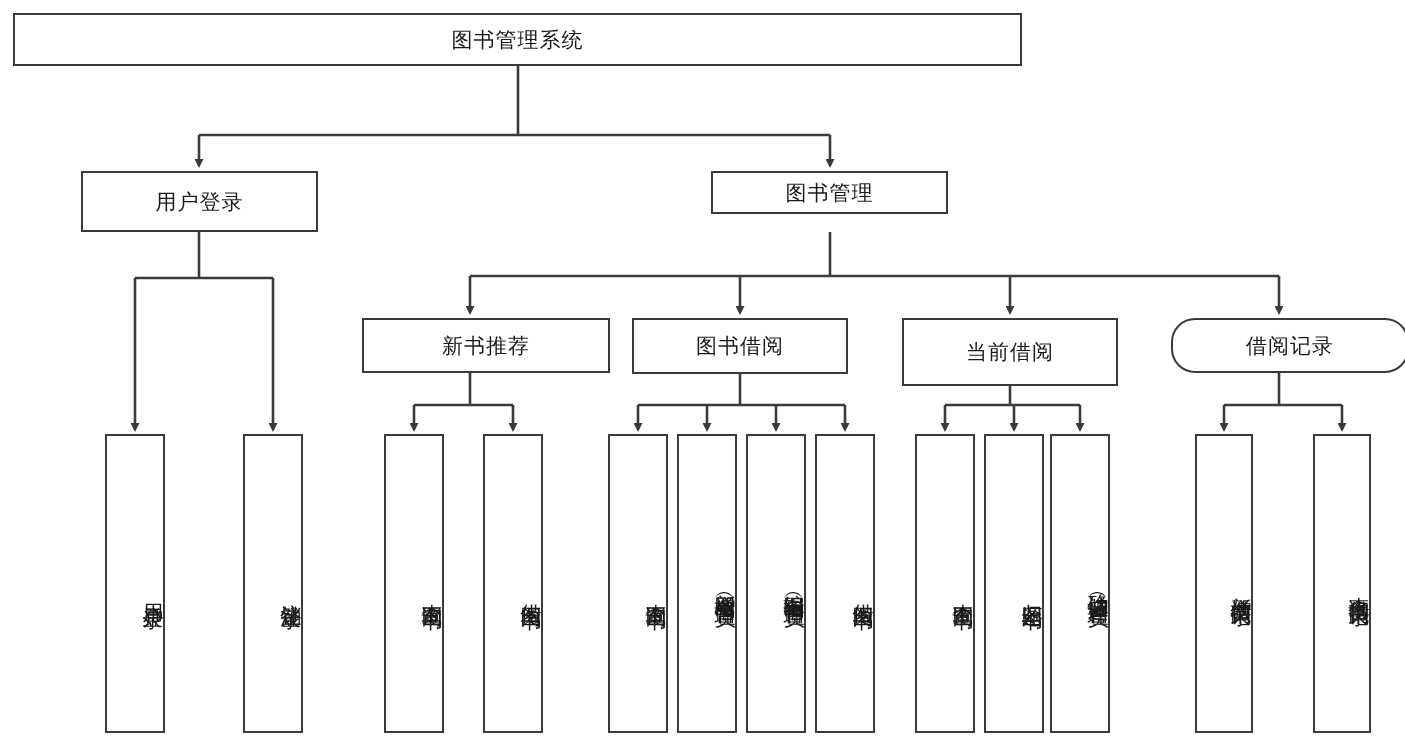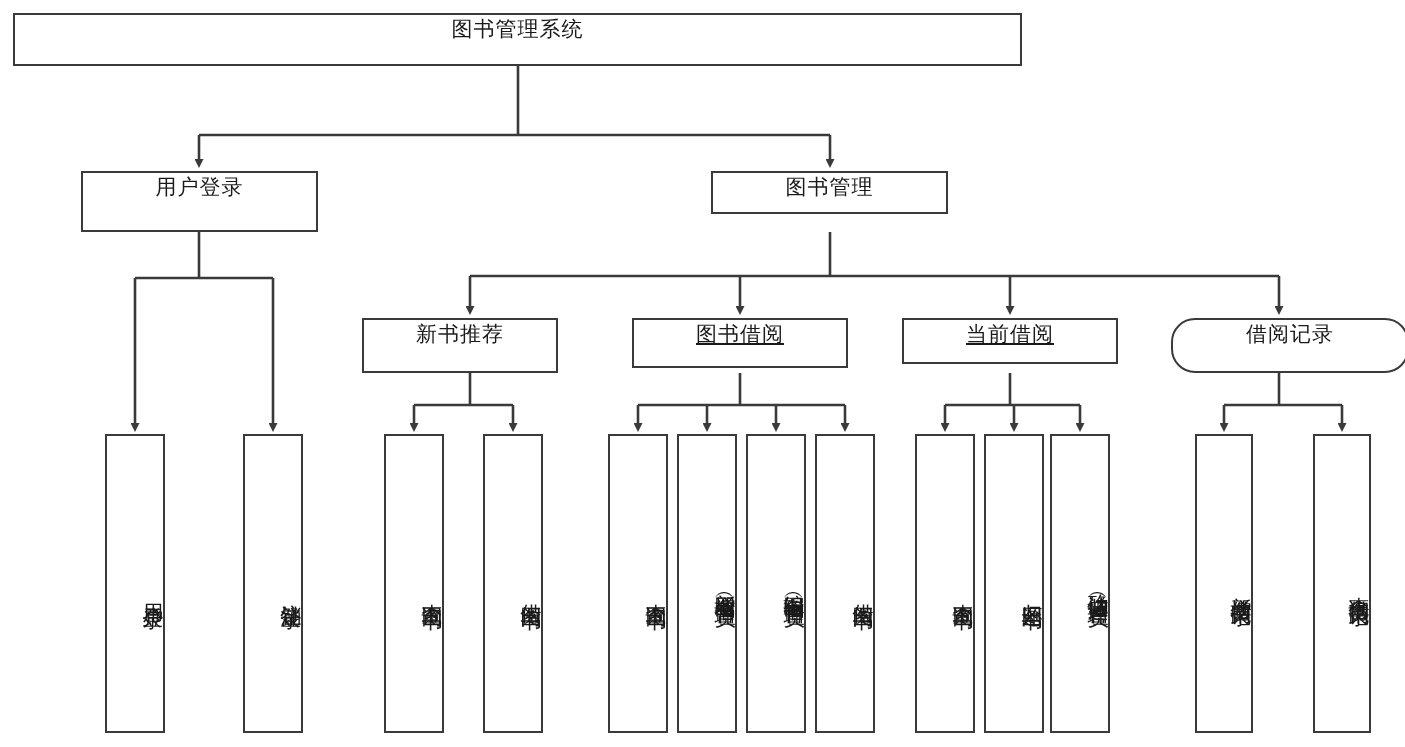--- a/index.html
+++ b/index.html
@@ -16,20 +16,21 @@
     height: 747px;
     background: #ffffff;
     overflow: hidden;
   }
   .node {
     position: absolute;
     box-sizing: border-box;
     border: 2px solid #3a3a3a;
     background: #ffffff;
     display: flex;
+    align-items: center;
     justify-content: center;
     color: #1a1a1a;
   }
   .node.horiz {
     font-size: 21px;
     letter-spacing: 1px;
   }
   .node.vert {
     writing-mode: vertical-rl;
     text-orientation: upright;
@@ -124,27 +125,27 @@
     <span>图书管理系统</span>
   </div>
 
   <div class="node horiz" style="left:81px; top:171px; width:237px; height:61px;">
     <span>用户登录</span>
   </div>
   <div class="node horiz" style="left:711px; top:171px; width:237px; height:43px;">
     <span>图书管理</span>
   </div>
 
-  <div class="node horiz" style="left:362px; top:318px; width:196px; height:55px;">
+  <div class="node horiz" style="left:362px; top:318px; width:248px; height:55px;">
     <span>新书推荐</span>
   </div>
-  <div class="node horiz" style="left:632px; top:318px; width:216px; height:50px;text-decoration:underline;">
+  <div class="node horiz" style="left:632px; top:318px; width:216px; height:56px;">
     <span>图书借阅</span>
   </div>
-  <div class="node horiz" style="left:902px; top:318px; width:216px; height:46px;text-decoration:underline;">
+  <div class="node horiz" style="left:902px; top:318px; width:216px; height:68px;">
     <span>当前借阅</span>
   </div>
   <div class="node horiz" style="left:1171px; top:318px; width:238px; height:55px;border-radius:24px;">
     <span>借阅记录</span>
   </div>
 
   <div class="node vert" style="left:105px; top:434px; width:60px; height:299px;">
     <span class="vtxt">用户登录</span>
   </div>
   <div class="node vert" style="left:243px; top:434px; width:60px; height:299px;">

